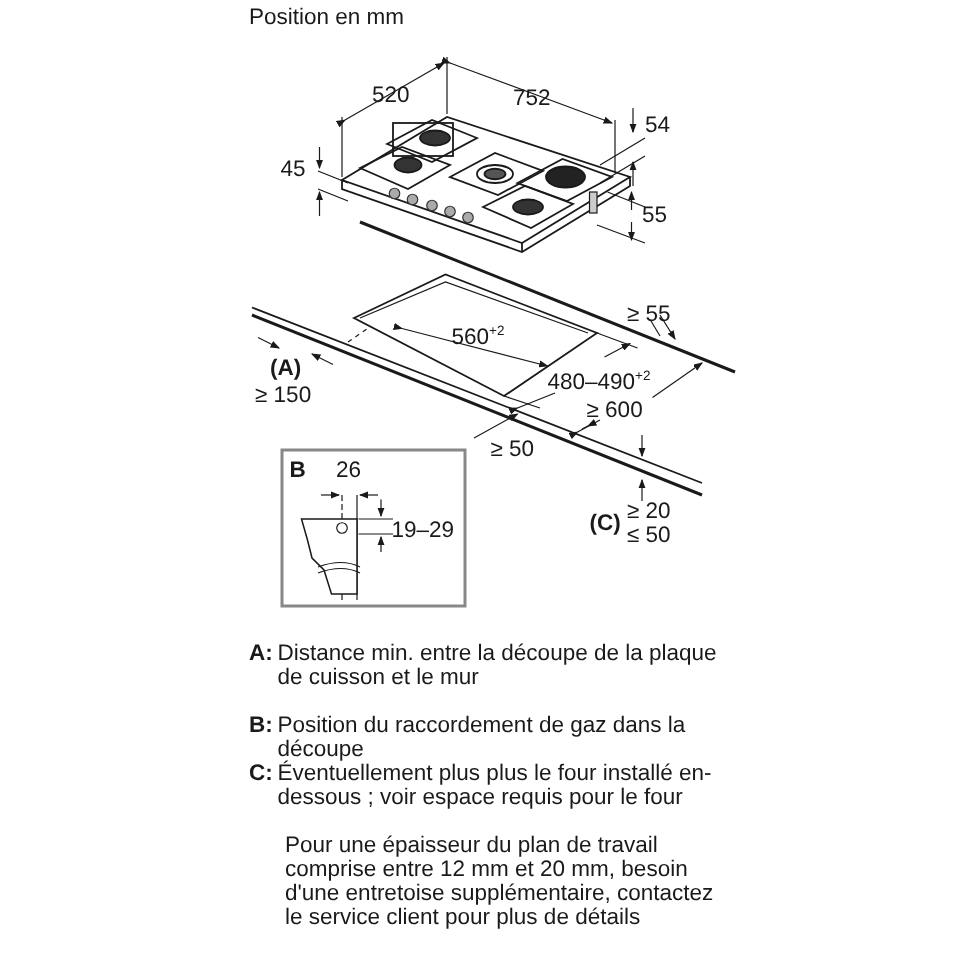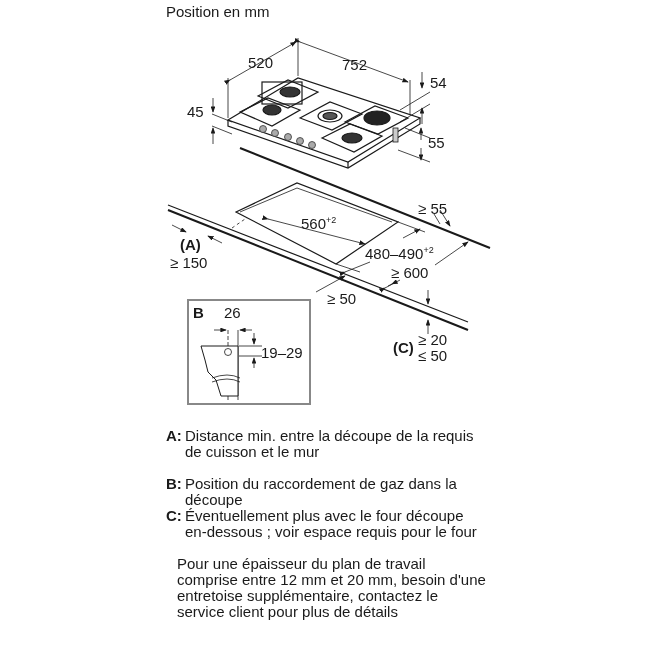--- a/index.html
+++ b/index.html
@@ -8,21 +8,21 @@
     .title { position: absolute; left: 166px; top: 3px; font-size: 15px; }
     svg.diagram { position: absolute; left: 0; top: 0; }
     .lbl { font-family: "Liberation Sans", sans-serif; font-size: 15px; fill: #1a1a1a; }
     .lbl-b { font-family: "Liberation Sans", sans-serif; font-size: 15px; font-weight: bold; fill: #1a1a1a; }
     .sup { font-size: 9px; }
     .legend { position: absolute; left: 166px; top: 428px; width: 320px; font-size: 15px; line-height: 16px; }
     .legend-row { display: flex; margin-bottom: 0; }
     .legend-key { font-weight: bold; width: 19px; flex: none; }
     .legend-text { flex: 1; }
     .gap { height: 16px; }
-    .note { margin-left: 11px; }
+    .note { margin-left: 24px; }
   </style>
 </head>
 <body>
 
 <div class="title">Position en mm</div>
 
 <svg class="diagram" width="650" height="650" viewBox="0 0 650 650">
   <defs>
     <marker id="ah" markerWidth="8" markerHeight="6" refX="7" refY="3" orient="auto">
       <path d="M0,0 L8,3 L0,6 z" fill="#1a1a1a"></path>
@@ -145,26 +145,26 @@
       <circle cx="228" cy="352" r="3.5" fill="#fff"></circle>
       <path d="M212,378 Q228,372 240,378"></path>
       <path d="M212,382 Q228,376 240,382"></path>
     </g>
   </g>
 </svg>
 
 <div class="legend">
   <div class="legend-row">
     <span class="legend-key">A:</span>
-    <span class="legend-text">Distance min. entre la découpe de la requis de cuisson et le mur</span>
+    <span class="legend-text">Distance min. entre la découpe de la plaque de cuisson et le mur</span>
   </div>
   <div class="gap"></div>
   <div class="legend-row">
     <span class="legend-key">B:</span>
     <span class="legend-text">Position du raccordement de gaz dans la découpe</span>
   </div>
   <div class="legend-row">
     <span class="legend-key">C:</span>
-    <span class="legend-text">Éventuellement plus avec le four découpe en-dessous ; voir espace requis pour le four</span>
+    <span class="legend-text">Éventuellement plus plus le four installé en-dessous ; voir espace requis pour le four</span>
   </div>
   <div class="gap"></div>
   <div class="note">Pour une épaisseur du plan de travail comprise entre 12 mm et 20 mm, besoin d'une entretoise supplémentaire, contactez le service client pour plus de détails</div>
 </div>
 
 </body></html>

